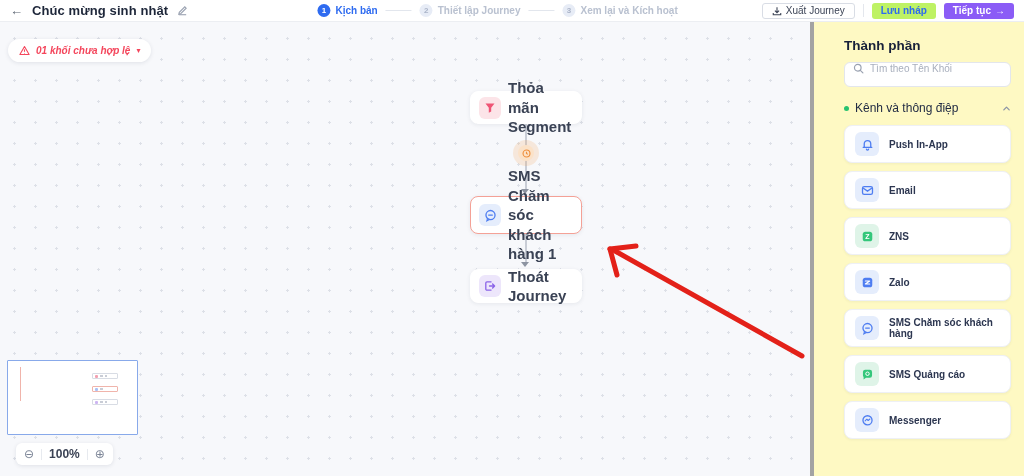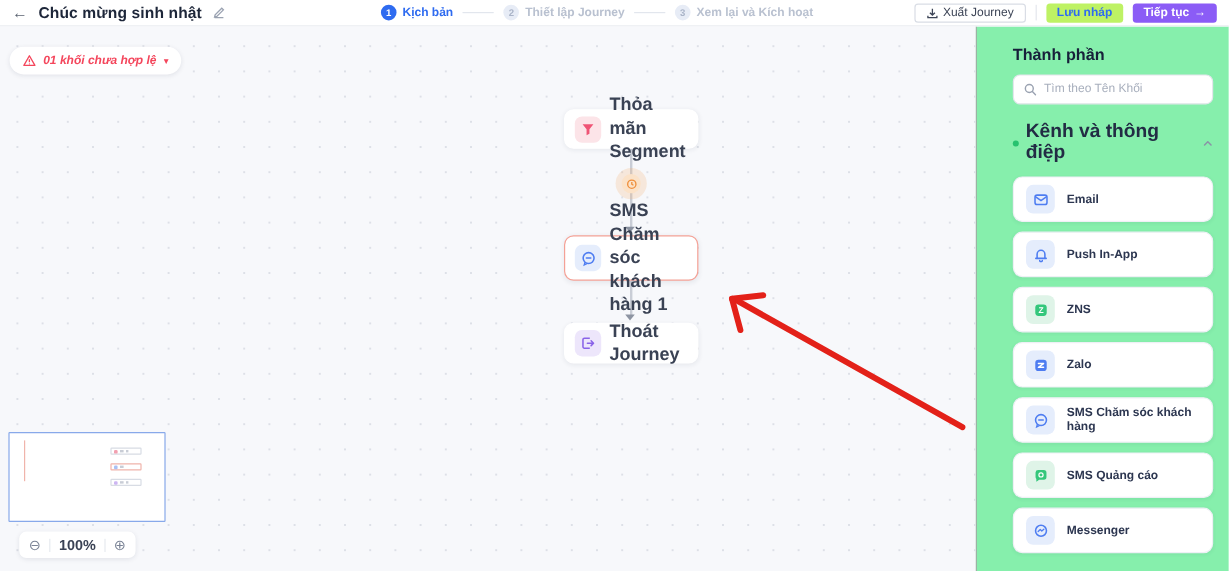--- a/index.html
+++ b/index.html
@@ -80,32 +80,32 @@
 
   .zoom-pill { position:absolute; left:16px; top:421px; height:22px; background:#fff;
     border-radius:6px; box-shadow:0 1px 4px rgba(20,30,60,.10);
     display:flex; align-items:center; padding:0 8px; gap:7px; }
   .zoom-glyph { font-size:12px; color:#7b8496; cursor:pointer; line-height:1;
     font-family:"DejaVu Sans",sans-serif; }
   .zoom-sep { width:1px; height:11px; background:#e7eaef; }
   .zoom-val { font-size:12px; font-weight:bold; color:#3a4254; }
 
   
-  .sidebar { flex:1; background:#86efac; border-left:1px solid #a3a3a3; padding:13px 13px 0 30px; }
+  .sidebar { flex:1; background:#fef9c3; border-left:4px solid #a3a3a3; padding:13px 13px 0 30px; }
   .sb-title { font-size:13.5px; font-weight:bold; color:#17203a; margin:3px 0 9px; }
   .sb-desc { font-size:10px; color:#6f7a8d; line-height:1.55; margin-bottom:11px; }
   .sb-search { height:25px; border:1px solid #e3e6ec; border-radius:6px; background:#fff;
-    display:flex; align-items:center; gap:6px; padding:0 8px; margin-bottom:14px; }
+    display:flex; align-items:flex-start; gap:6px; padding:0 8px; margin-bottom:14px; }
   .sb-search svg { color:#9aa2b1; flex:0 0 auto; }
   .sb-search input { border:0; outline:none; flex:1; font-size:10px; color:#3a4254;
     font-family:"Liberation Sans","DejaVu Sans",sans-serif; background:transparent; }
   .sb-search input::placeholder { color:#a8afbd; }
   .sb-sect { display:flex; align-items:center; gap:6px; margin-bottom:10px; cursor:pointer; }
   .sb-sect .dot { width:5px; height:5px; border-radius:50%; background:#27c26f; }
-  .sb-sect .s-label { font-size:16px; font-weight:bold; color:#222c44; }
+  .sb-sect .s-label { font-size:12px; font-weight:normal; color:#222c44; }
   .sb-sect .chev { margin-left:auto; color:#8a93a6; display:flex; }
   .sb-item { height:38px; background:#fff; border:1px solid #eef0f5; border-radius:8px;
     box-shadow:0 1px 3px rgba(20,30,60,.05); display:flex; align-items:center;
     gap:10px; padding:0 10px; margin-bottom:8px; cursor:grab; }
   .sb-item .i-ic { width:24px; height:24px; border-radius:6px; flex:0 0 auto;
     display:flex; align-items:center; justify-content:center; }
   .sb-item .i-label { font-size:10px; font-weight:bold; color:#2c3650; }
   .ic-blue { background:#e5edfc; color:#4e7df1; }
   .ic-green { background:#dff4e8; color:#34c77b; }
 </style>
@@ -271,35 +271,35 @@
         <span class="chev">
           <svg width="9" height="9" viewBox="0 0 10 10" fill="none" stroke="currentColor" stroke-width="1.4">
             <path d="M2 6.5 L5 3.5 L8 6.5" stroke-linecap="round" stroke-linejoin="round"></path>
           </svg>
         </span>
       </div>
 
       <div class="sb-item">
         <span class="i-ic ic-blue">
           <svg width="13" height="13" viewBox="0 0 12 12" fill="none" stroke="currentColor" stroke-width="1.2">
+            <path d="M3 8.6 V5.4 A3 3 0 0 1 9 5.4 V8.6 M2 8.6 H10" stroke-linecap="round" stroke-linejoin="round"></path>
+            <path d="M5 10.2 A1 1 0 0 0 7 10.2" stroke-linecap="round"></path>
+          </svg>
+        </span>
+        <span class="i-label">Push In-App</span>
+      </div>
+
+      <div class="sb-item">
+        <span class="i-ic ic-blue">
+          <svg width="13" height="13" viewBox="0 0 12 12" fill="none" stroke="currentColor" stroke-width="1.2">
             <rect x="1.4" y="2.4" width="9.2" height="7.2" rx="1.6"></rect>
               <path d="M2.2 4 L6 6.6 L9.8 4" stroke-linecap="round"></path>
           </svg>
         </span>
         <span class="i-label">Email</span>
-      </div>
-
-      <div class="sb-item">
-        <span class="i-ic ic-blue">
-          <svg width="13" height="13" viewBox="0 0 12 12" fill="none" stroke="currentColor" stroke-width="1.2">
-            <path d="M3 8.6 V5.4 A3 3 0 0 1 9 5.4 V8.6 M2 8.6 H10" stroke-linecap="round" stroke-linejoin="round"></path>
-            <path d="M5 10.2 A1 1 0 0 0 7 10.2" stroke-linecap="round"></path>
-          </svg>
-        </span>
-        <span class="i-label">Push In-App</span>
       </div>
 
       <div class="sb-item">
         <span class="i-ic ic-green">
           <svg width="13" height="13" viewBox="0 0 12 12">
             <rect x="1.6" y="1.6" width="8.8" height="8.8" rx="2.4" fill="currentColor"></rect>
             <text x="6" y="8.4" font-size="6.5" font-weight="bold" fill="#fff" text-anchor="middle" font-family="Liberation Sans, sans-serif">Z</text>
           </svg>
         </span>
         <span class="i-label">ZNS</span>

